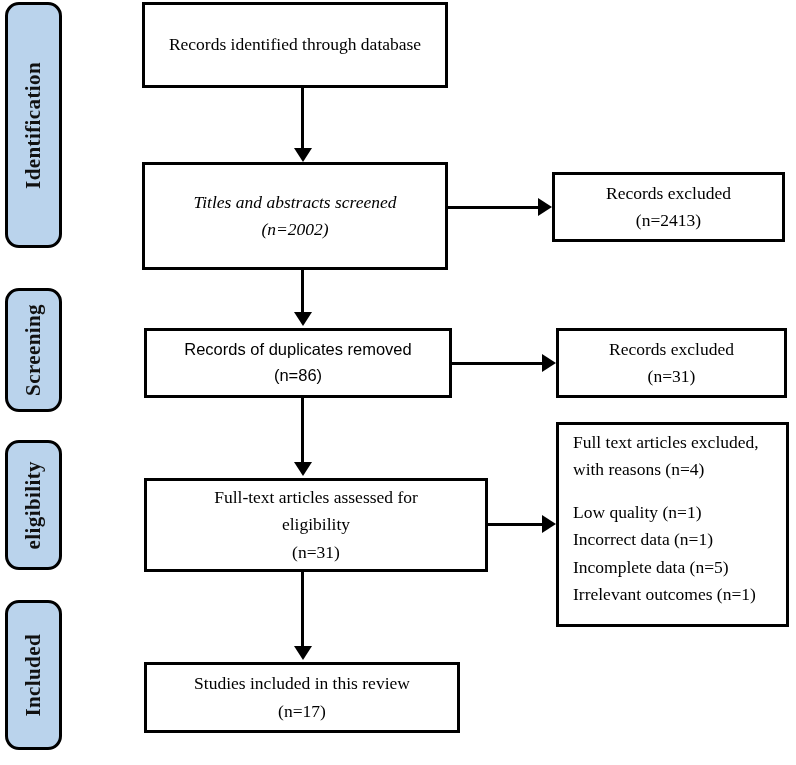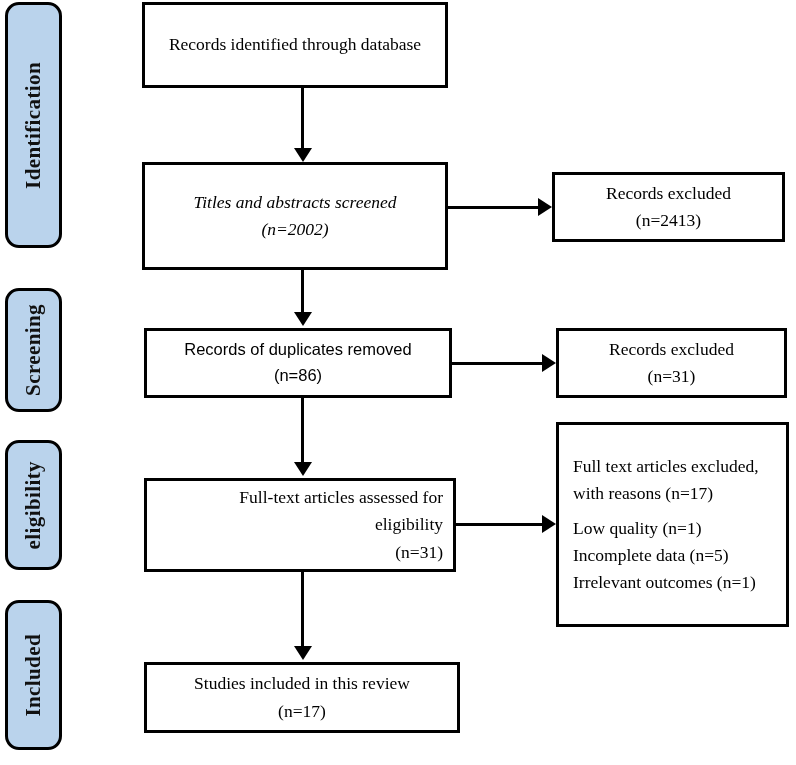--- a/index.html
+++ b/index.html
@@ -55,21 +55,21 @@
     justify-content: center;
     text-align: center;
     font-size: 17.5px;
     line-height: 1.55;
     padding: 4px 10px;
   }
   .flow-box.left-align {
     align-items: flex-start;
     text-align: left;
     justify-content: flex-start;
-    padding: 28px 14px;
+    padding: 4px 14px;
   }
   .flow-box .line {
     display: block;
     white-space: nowrap;
   }
   .flow-box .line.spacer {
     height: 16px;
   }
   
   .flow-box.sans .line {
@@ -164,31 +164,32 @@
   <div class="flow-box sans" style="left:144px; top:328px; width:308px; height:70px;">
     <span class="line">Records of duplicates removed</span>
     <span class="line">(n=86)</span>
   </div>
 
   <div class="flow-box" style="left:556px; top:328px; width:231px; height:70px;">
     <span class="line">Records excluded</span>
     <span class="line">(n=31)</span>
   </div>
 
-  <div class="flow-box" style="left:144px; top:478px; width:312px; height:94px;align-items:flex-end;">
+  <div class="flow-box" style="left:144px; top:478px; width:344px; height:94px;">
     <span class="line">Full-text articles assessed for</span>
     <span class="line">eligibility</span>
     <span class="line">(n=31)</span>
   </div>
 
   <div class="flow-box left-align" style="left:556px; top:422px; width:233px; height:205px;">
     <span class="line">Full text articles excluded,</span>
-    <span class="line">with reasons (n=17)</span>
+    <span class="line">with reasons (n=4)</span>
     <span class="line spacer"></span>
     <span class="line">Low quality (n=1)</span>
+    <span class="line">Incorrect data (n=1)</span>
     <span class="line">Incomplete data (n=5)</span>
     <span class="line">Irrelevant outcomes (n=1)</span>
   </div>
 
   <div class="flow-box" style="left:144px; top:662px; width:316px; height:71px;">
     <span class="line">Studies included in this review</span>
     <span class="line">(n=17)</span>
   </div>
 
 </div>

